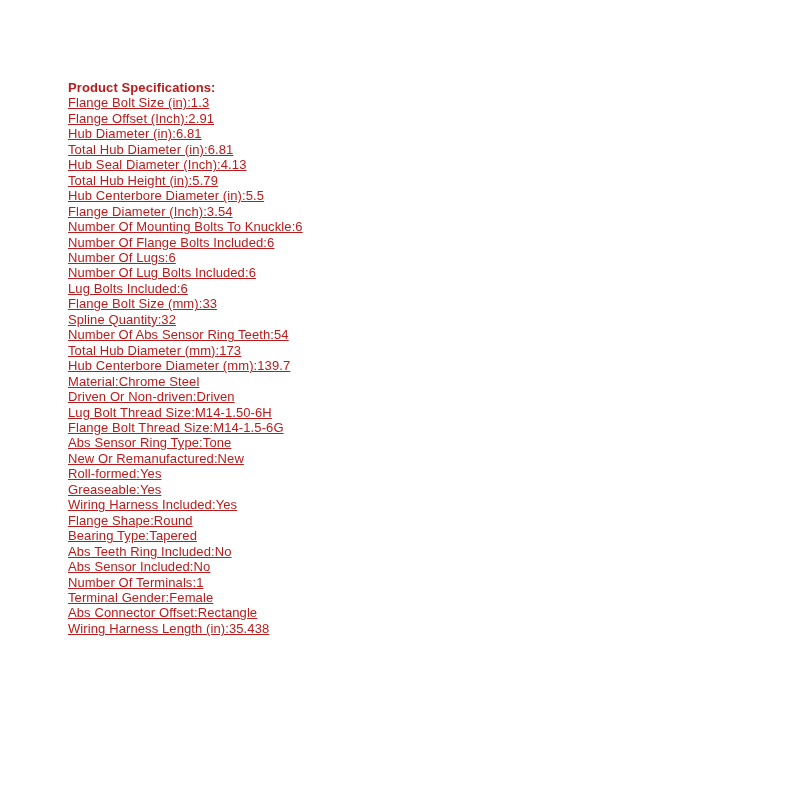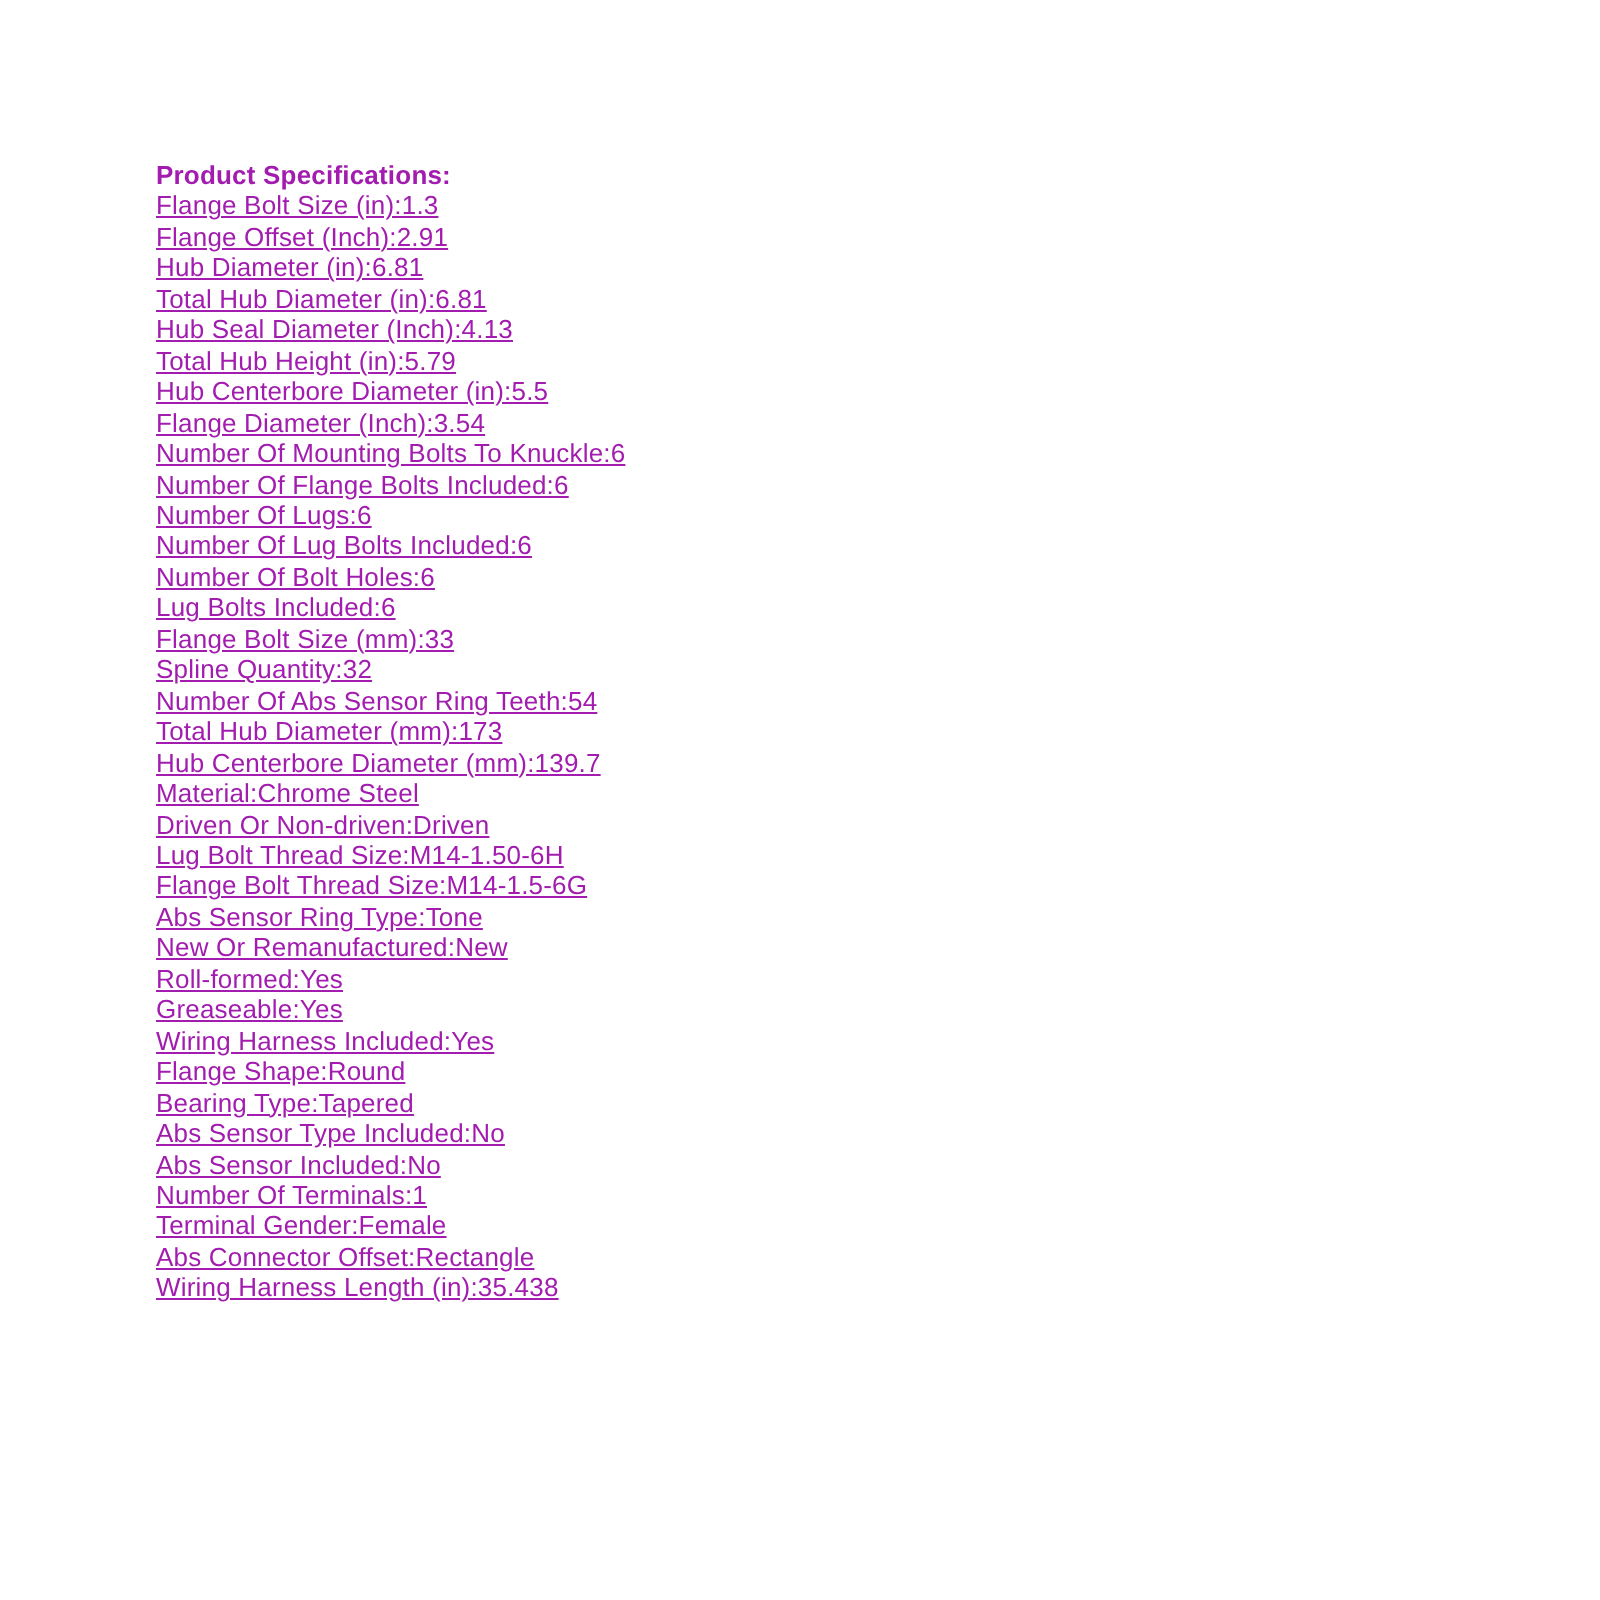--- a/index.html
+++ b/index.html
@@ -9,23 +9,23 @@
   }
   body {
     width: 800px;
     height: 800px;
     position: relative;
     overflow: hidden;
     font-family: "Liberation Sans", "DejaVu Sans", sans-serif;
   }
   .spec-block {
     position: absolute;
-    left: 78px;
+    left: 68px;
     top: 80px;
-    color: #a21caf;
+    color: #b91c1c;
     font-size: 13px;
     line-height: 15.45px;
     letter-spacing: 0.1px;
     white-space: nowrap;
   }
   .spec-title {
     font-weight: bold;
     font-size: 13px;
     margin: 0;
     padding: 0;
@@ -52,38 +52,37 @@
       <li class="spec-line">Hub Diameter (in):6.81</li>
       <li class="spec-line">Total Hub Diameter (in):6.81</li>
       <li class="spec-line">Hub Seal Diameter (Inch):4.13</li>
       <li class="spec-line">Total Hub Height (in):5.79</li>
       <li class="spec-line">Hub Centerbore Diameter (in):5.5</li>
       <li class="spec-line">Flange Diameter (Inch):3.54</li>
       <li class="spec-line">Number Of Mounting Bolts To Knuckle:6</li>
       <li class="spec-line">Number Of Flange Bolts Included:6</li>
       <li class="spec-line">Number Of Lugs:6</li>
       <li class="spec-line">Number Of Lug Bolts Included:6</li>
-      <li class="spec-line">Number Of Bolt Holes:6</li>
       <li class="spec-line">Lug Bolts Included:6</li>
       <li class="spec-line">Flange Bolt Size (mm):33</li>
       <li class="spec-line">Spline Quantity:32</li>
       <li class="spec-line">Number Of Abs Sensor Ring Teeth:54</li>
       <li class="spec-line">Total Hub Diameter (mm):173</li>
       <li class="spec-line">Hub Centerbore Diameter (mm):139.7</li>
       <li class="spec-line">Material:Chrome Steel</li>
       <li class="spec-line">Driven Or Non-driven:Driven</li>
       <li class="spec-line">Lug Bolt Thread Size:M14-1.50-6H</li>
       <li class="spec-line">Flange Bolt Thread Size:M14-1.5-6G</li>
       <li class="spec-line">Abs Sensor Ring Type:Tone</li>
       <li class="spec-line">New Or Remanufactured:New</li>
       <li class="spec-line">Roll-formed:Yes</li>
       <li class="spec-line">Greaseable:Yes</li>
       <li class="spec-line">Wiring Harness Included:Yes</li>
       <li class="spec-line">Flange Shape:Round</li>
       <li class="spec-line">Bearing Type:Tapered</li>
-      <li class="spec-line">Abs Sensor Type Included:No</li>
+      <li class="spec-line">Abs Teeth Ring Included:No</li>
       <li class="spec-line">Abs Sensor Included:No</li>
       <li class="spec-line">Number Of Terminals:1</li>
       <li class="spec-line">Terminal Gender:Female</li>
       <li class="spec-line">Abs Connector Offset:Rectangle</li>
       <li class="spec-line">Wiring Harness Length (in):35.438</li>
     </ul>
 </main>
 
 </body></html>

